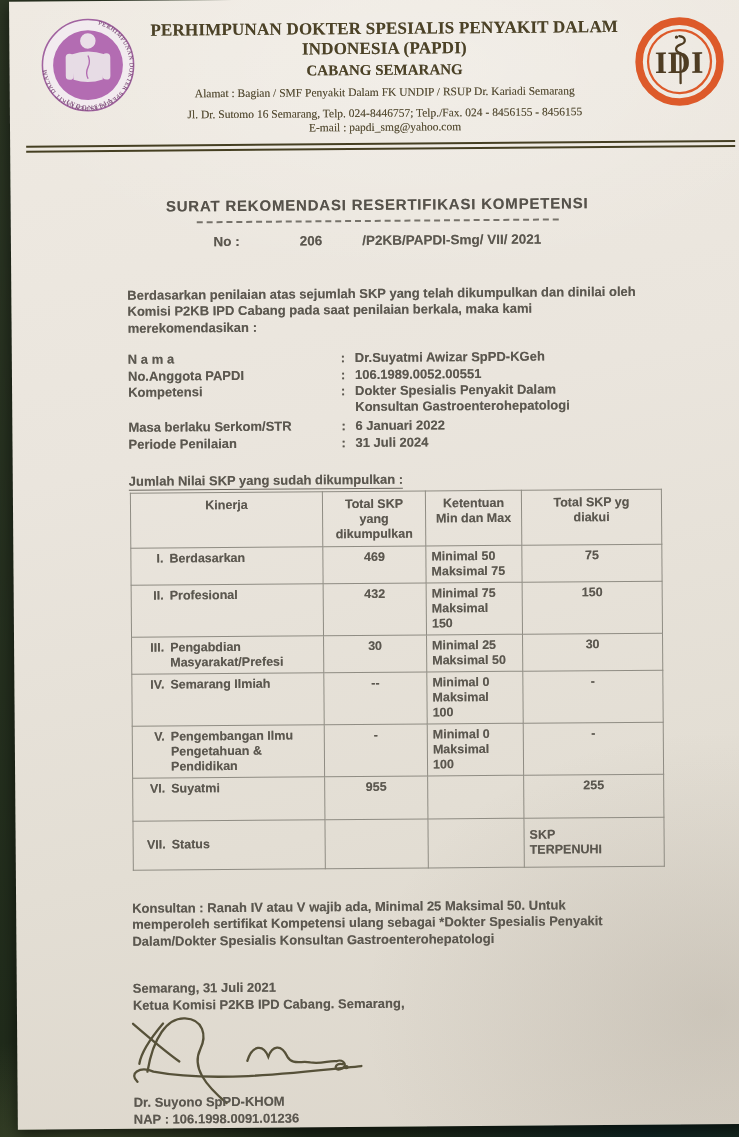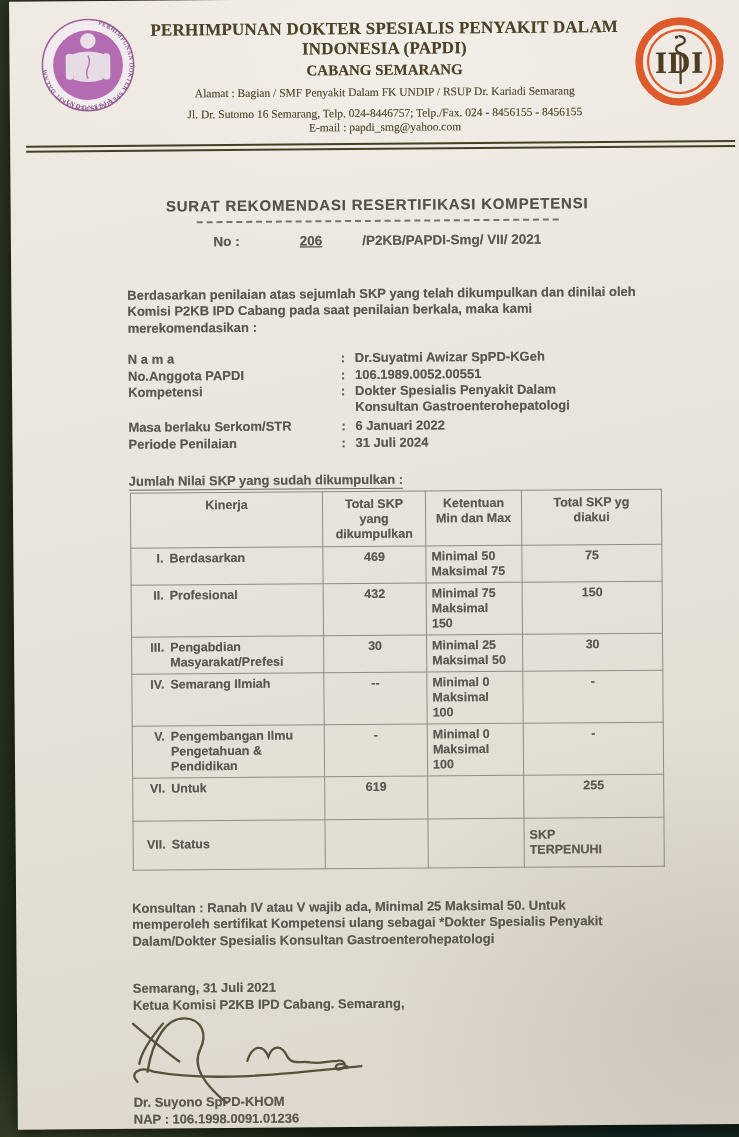--- a/index.html
+++ b/index.html
@@ -32,21 +32,21 @@
   .addr{font-size:11.5px; margin-top:6px; line-height:14.5px; color:#544a2e;}
   .email{font-size:11.5px; line-height:14.5px; color:#544a2e;}
   .sep{height:3px; border-top:2px solid #453f22; border-bottom:2px solid #453f22; margin:8px 8px 0 16px;}
 
   
   .title-block{text-align:center; margin-top:46px;}
   .title{font-size:15px; font-weight:bold; letter-spacing:.8px; color:#56524b;}
   .dashes{width:362px; margin:7px auto 0 auto; border-top:2.5px dashed #76726a;}
   .no-line{margin-top:11px; font-size:13.5px; font-weight:bold; color:#5b574f;}
   .no-line .nl{margin-right:60px;}
-  .no-line .nv{margin-right:40px;text-decoration:underline;}
+  .no-line .nv{margin-right:40px;}
 
   
   .pre{white-space:pre-line;}
   .intro{margin:38px 70px 0 116px; font-size:13px; font-weight:bold; line-height:16.5px;}
   .fields{margin:15px 0 0 116px; font-size:13px; font-weight:bold; line-height:16px;}
   .frow{display:flex; margin-bottom:.5px;}
   .frow .flabel{width:213px; flex:0 0 213px;}
   .frow .fcolon{width:14px; flex:0 0 14px;}
   .frow.gap{margin-top:3px;}
   .caption{margin:21px 0 0 116px; font-size:13px; font-weight:bold;}
@@ -250,24 +250,24 @@
         <td class="ctr">-</td>
         <td class="ket-cell pre">Minimal 0
 Maksimal
 100</td>
         <td class="ctr pre">-</td>
       </tr>
       <tr class="r-vi">
         <td class="num-cell">
             <div class="kin">
               <span class="rn">VI.</span>
-              <span class="pre">Untuk</span>
-            </div>
-          </td>
-        <td class="ctr">619</td>
+              <span class="pre">Suyatmi</span>
+            </div>
+          </td>
+        <td class="ctr">955</td>
         <td class="ket-cell pre"></td>
         <td class="ctr pre">255</td>
       </tr>
       <tr class="r-vii">
         <td class="num-cell">
             <div class="kin">
               <span class="rn">VII.</span>
               <span class="pre">Status</span>
             </div>
           </td>

